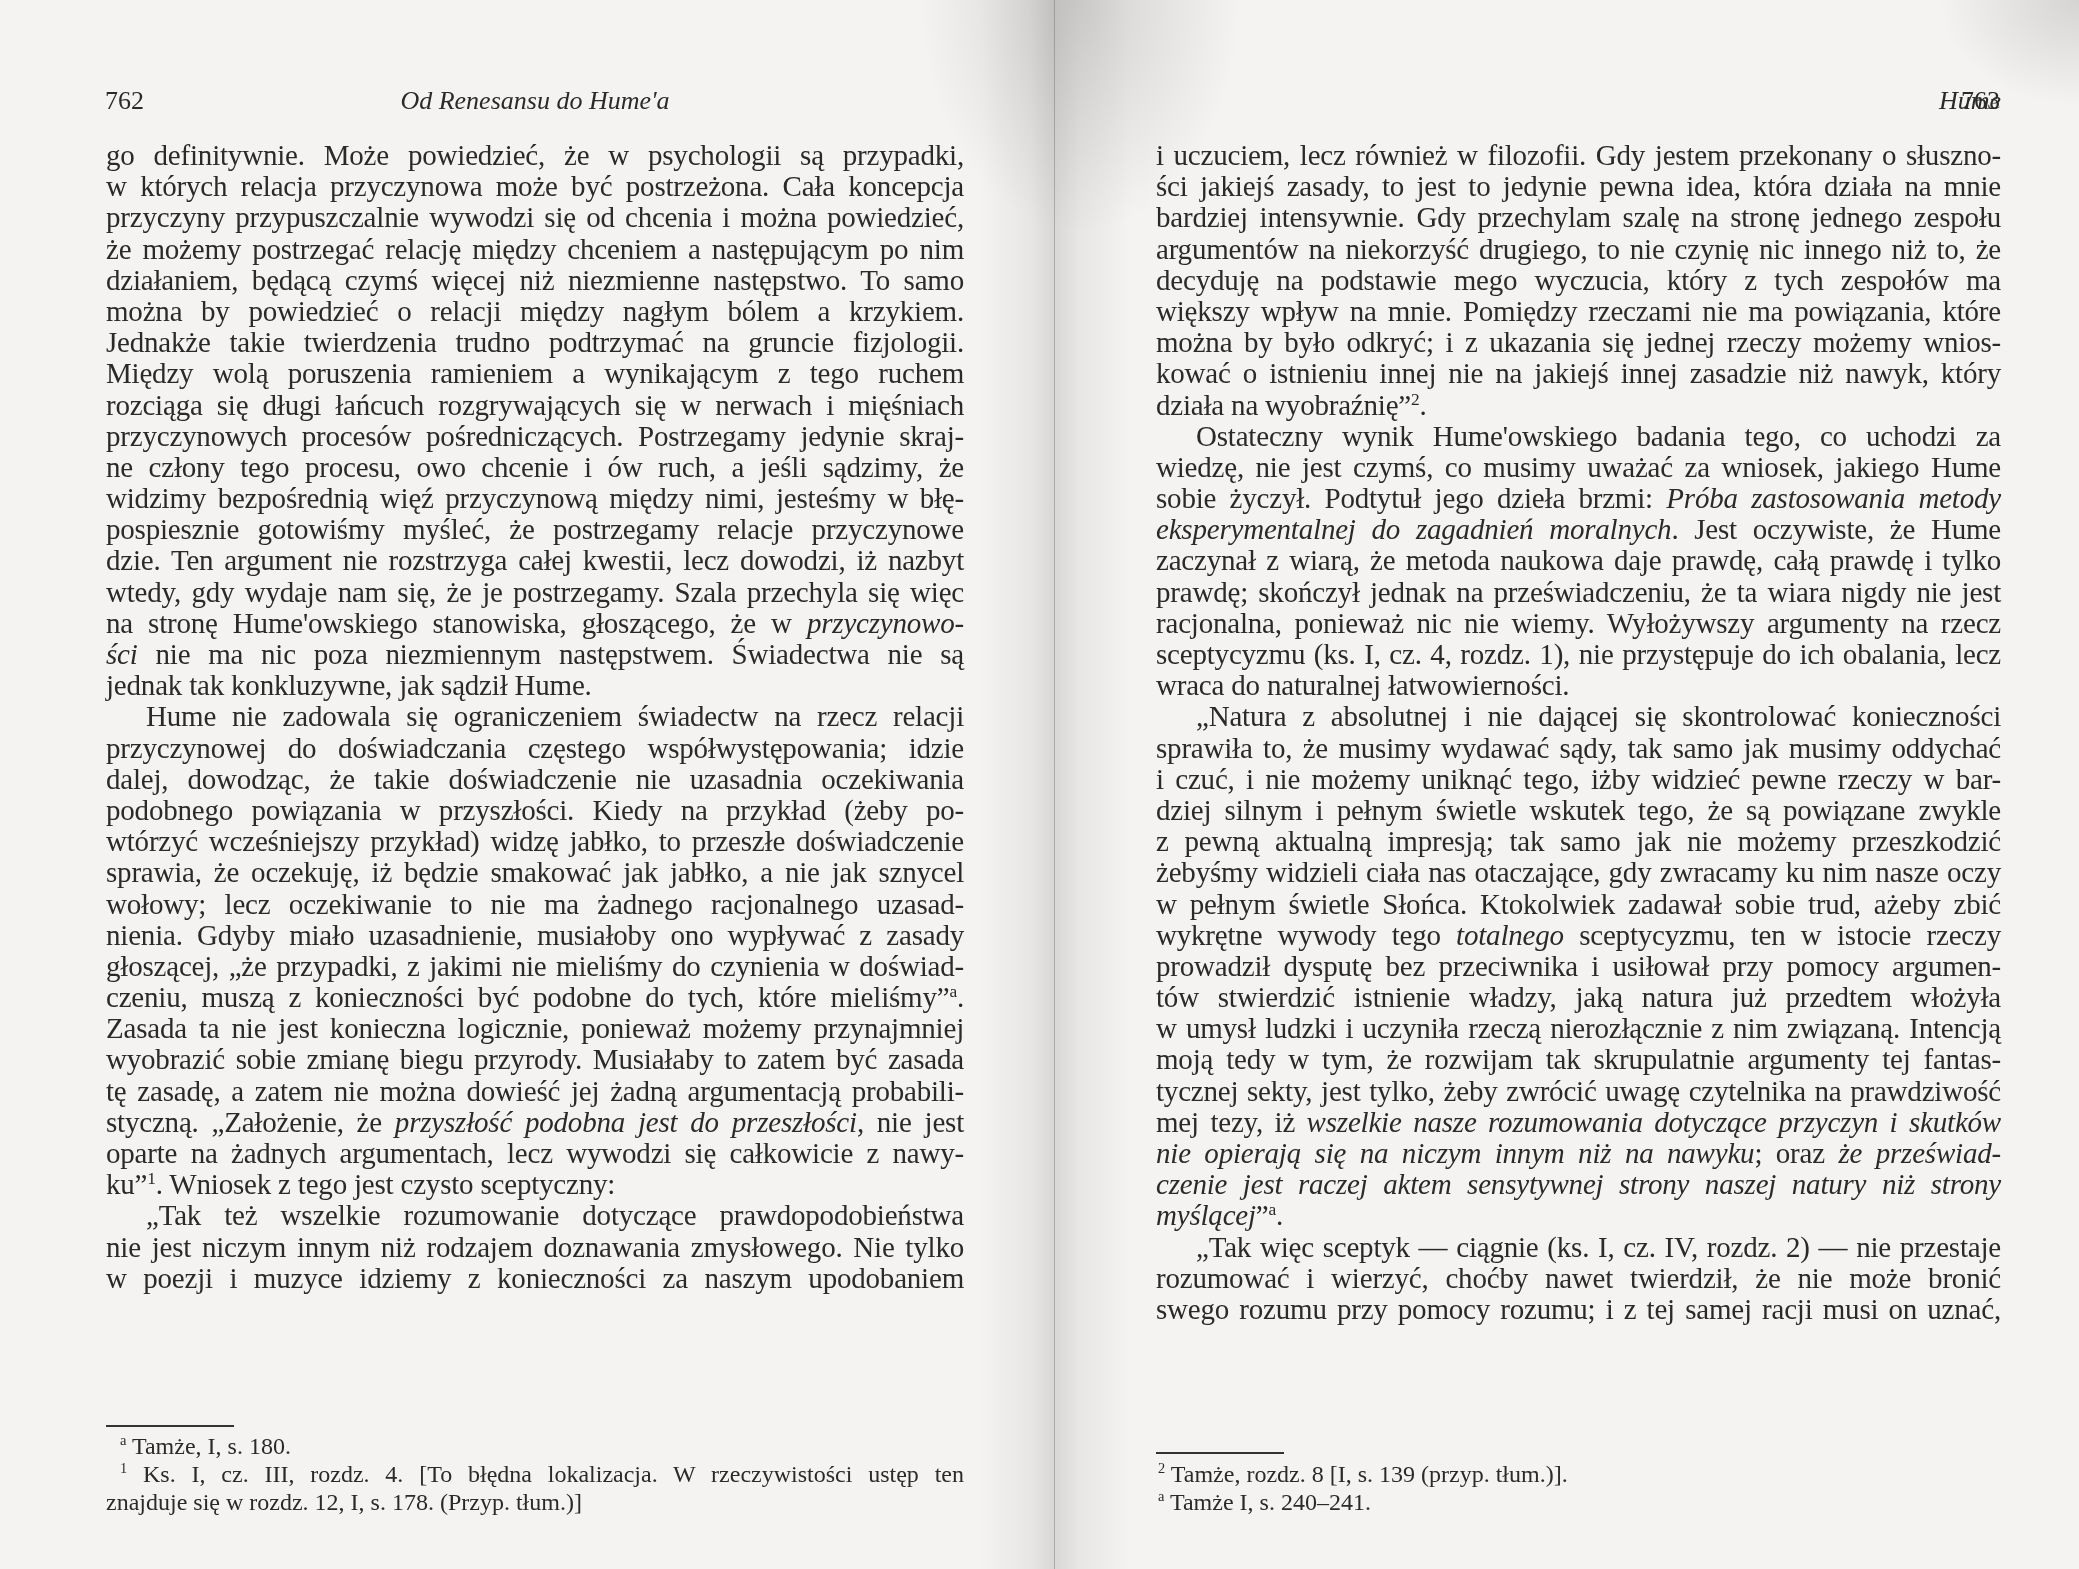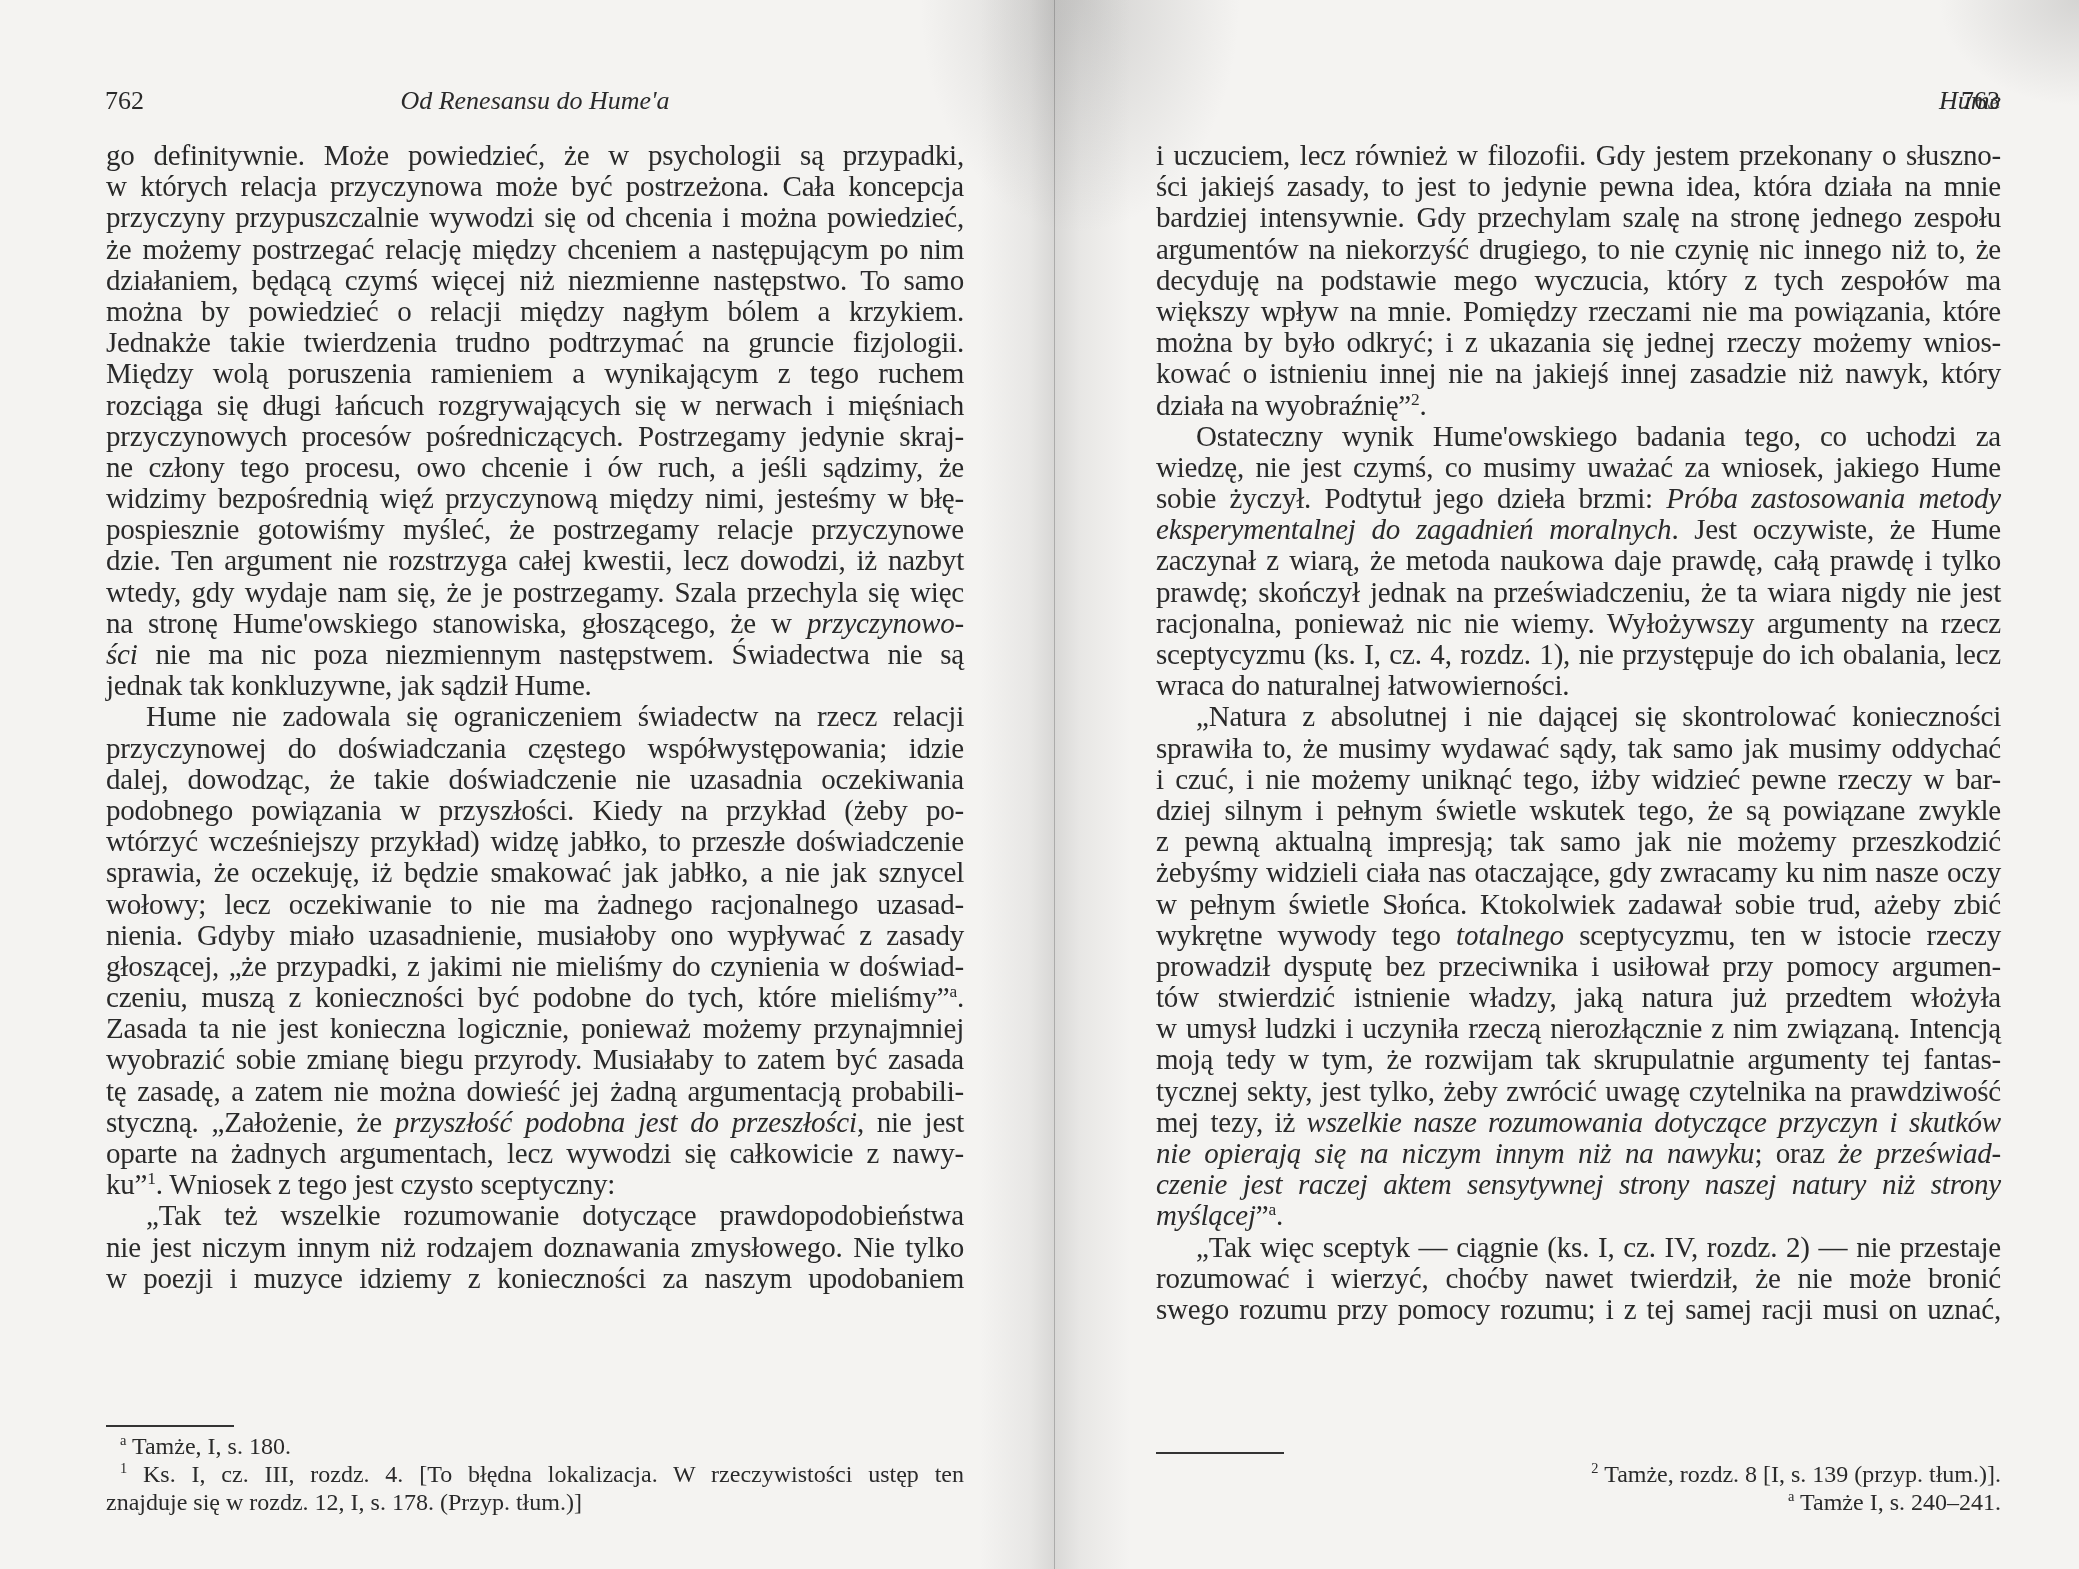--- a/index.html
+++ b/index.html
@@ -30,21 +30,21 @@
   .left .body { left:106px; width:858px; }
   .right .body { left:101px; width:845px; }
   .line { display:block; white-space:nowrap; text-align:justify; text-align-last:justify; height:31.2px; }
   .line.last { text-align-last:left; }
   .line.indent { padding-left:40px; }
   .fn-rule { position:absolute; height:2px; width:128px; background:#333; }
   .left .fn-rule { left:106px; top:1425px; }
   .right .fn-rule { left:101px; top:1452px; }
   .footnotes { position:absolute; font-size:24px; line-height:28px; }
   .left .footnotes { left:106px; width:858px; top:1432px; }
-  .right .footnotes { left:101px; width:845px; top:1460px;text-align:right; }
+  .right .footnotes { left:89px; width:845px; top:1460px; }
   .fn { display:block; white-space:nowrap; }
   .fn.indent { padding-left:14px; }
   .fn.just { text-align:justify; text-align-last:justify; }
   sup { font-size:0.6em; line-height:0; vertical-align:0.6em; }
   i { font-style:italic; }
 </style>
 </head>
 <body>
 
 <div class="spread">

